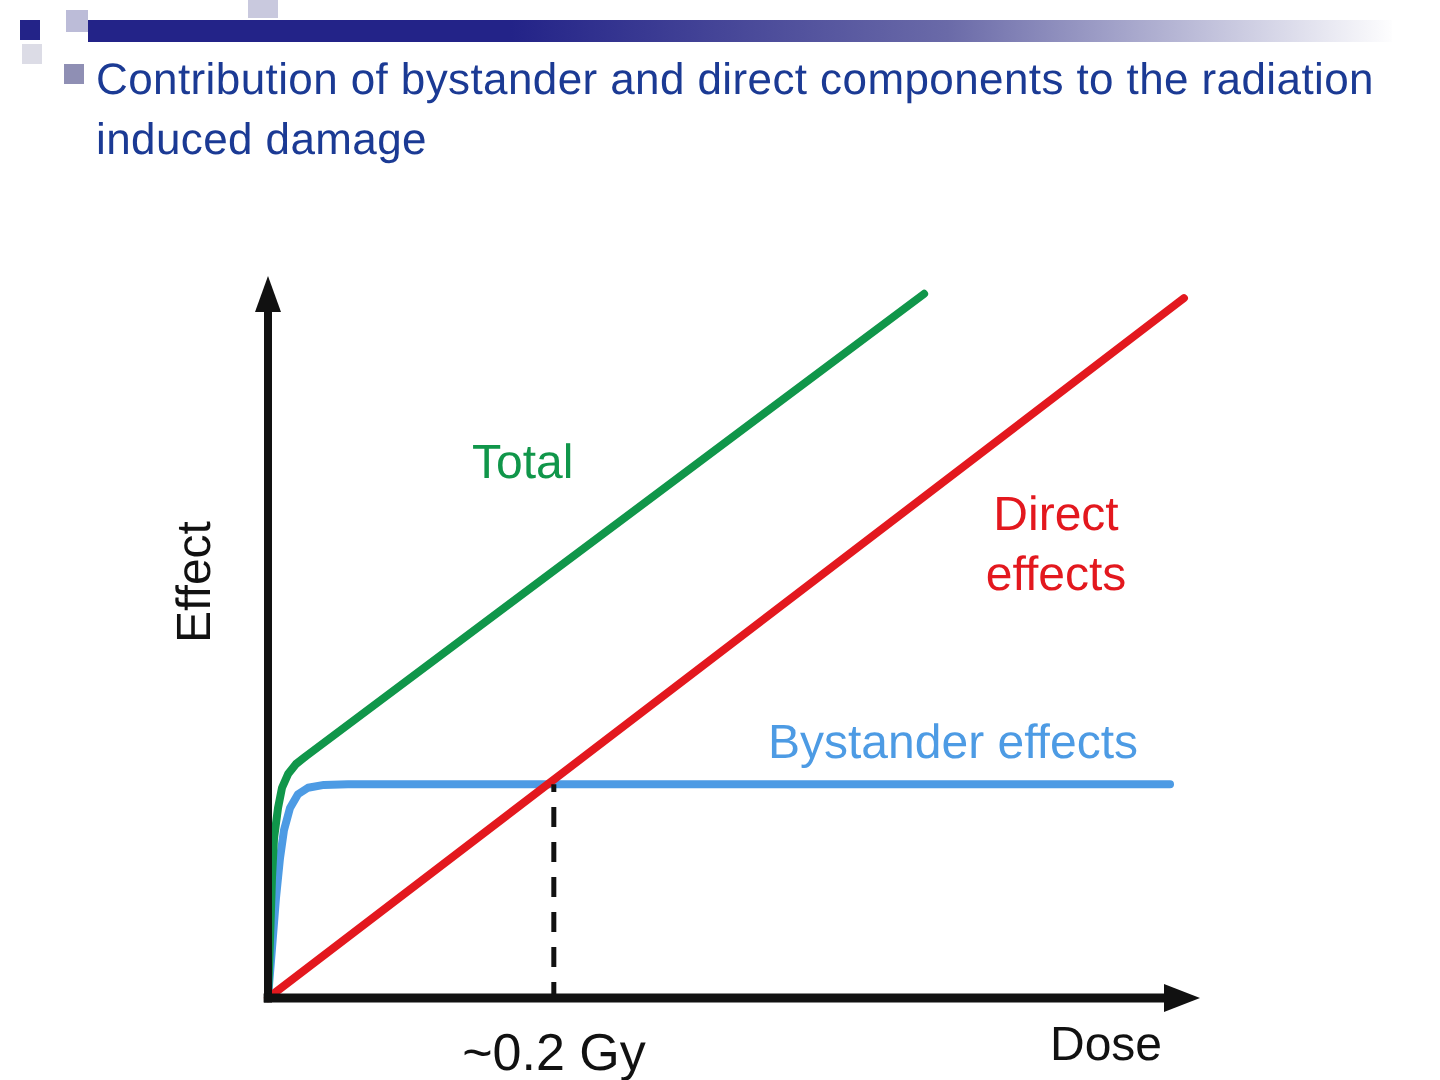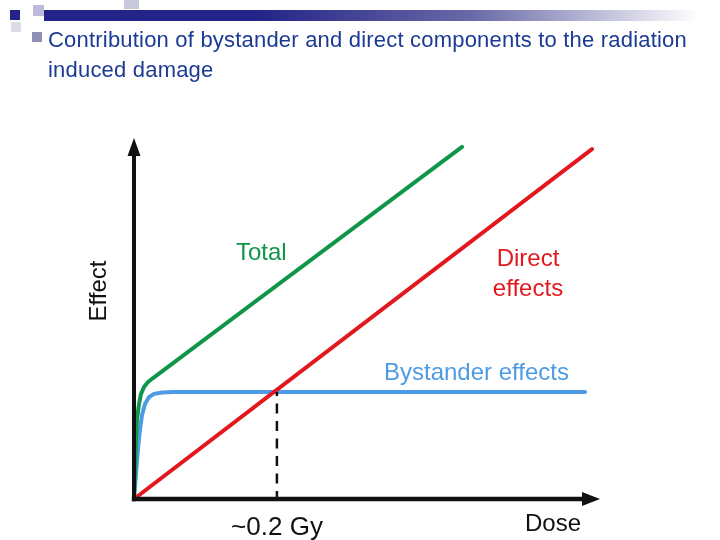--- a/index.html
+++ b/index.html
@@ -19,21 +19,21 @@
   .page-title{
     position:absolute;left:48px;top:25px;width:660px;
     font-size:22px;line-height:30px;color:#1b3a94;letter-spacing:0.2px;
   }
   
   .chart-svg{position:absolute;left:0;top:0;}
   .chart-label{position:absolute;font-size:24px;white-space:nowrap;}
   .effect-label{left:98px;top:291px;transform:translate(-50%,-50%) rotate(-90deg);color:#111111;}
   .dose-label{left:553px;top:509px;transform:translateX(-50%);color:#111111;}
   .dose-annotation{left:277px;top:511px;transform:translateX(-50%);font-size:26px;color:#111111;}
-  .total-label{left:236px;top:238px;}
+  .total-label{left:236px;top:218px;}
   .direct-label{left:471px;top:243px;width:114px;white-space:normal;text-align:center;line-height:30px;}
   .bystander-label{left:384px;top:358px;}
 </style>
 </head>
 <body>
 
 <div class="slide">
 
   <div class="hdr-bar"></div>
   <div class="sq sq-navy"></div>

